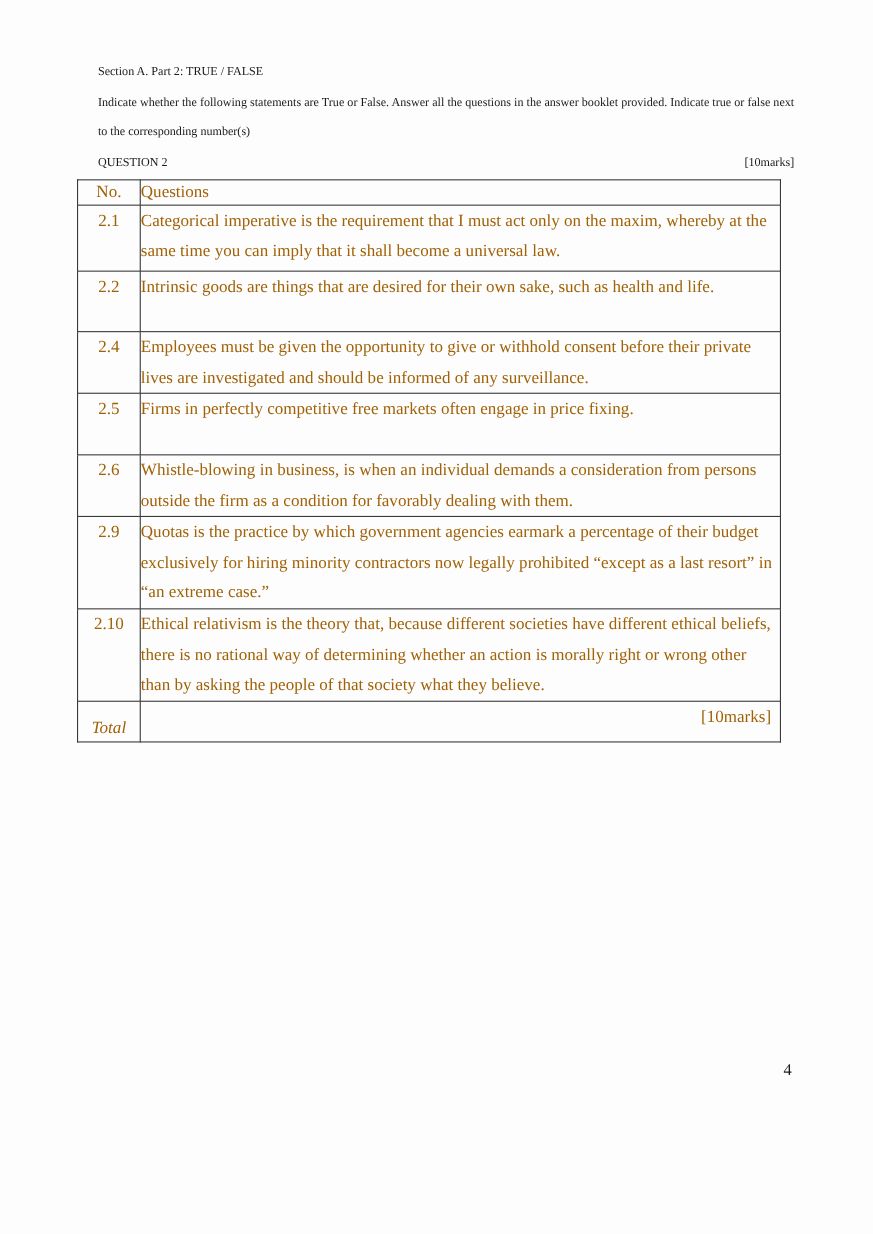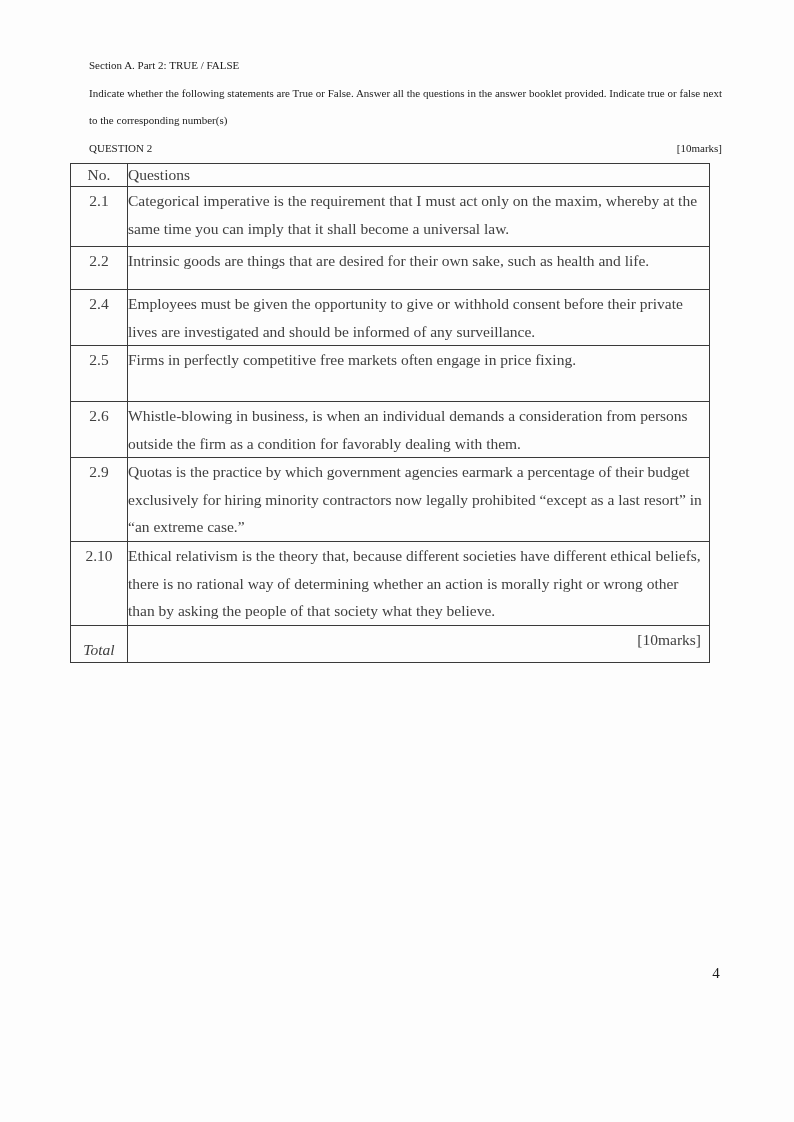--- a/index.html
+++ b/index.html
@@ -39,21 +39,21 @@
     position: absolute;
     left: 70px;
     top: 163px;
     width: 639px;
   }
   table.qtable {
     width: 639px;
     table-layout: fixed;
     border-collapse: collapse;
     font-size: 15.5px;
-    color: #404040;
+    color: #a16207;
   }
   table.qtable col.col-no { width: 57px; }
   table.qtable col.col-q  { width: 582px; }
   table.qtable th, table.qtable td {
     border: 1.5px solid #3a3a3a;
     vertical-align: top;
     font-weight: normal;
     padding: 0;
   }
   .header-row { height: 23px; }
@@ -67,21 +67,21 @@
     text-align: center;
     padding-top: 5px;
     line-height: 27.5px;
   }
   td.q-cell {
     text-align: left;
     padding: 5px 10px 0 10px;
     line-height: 27.5px;
   }
   .row-0 { height: 60px; }
-  .row-1 { height: 43px; }
+  .row-1 { height: 55px; }
   .row-2 { height: 45px; }
   .row-3 { height: 55px; }
   .row-4 { height: 56px; }
   .row-5 { height: 55px; }
   .row-6 { height: 56px; }
   .row-7 { height: 56px; }
   .row-8 { height: 84px; }
   .row-9 { height: 83px; }
   .total-row { height: 28px; }
   .total-row td.no-cell {

